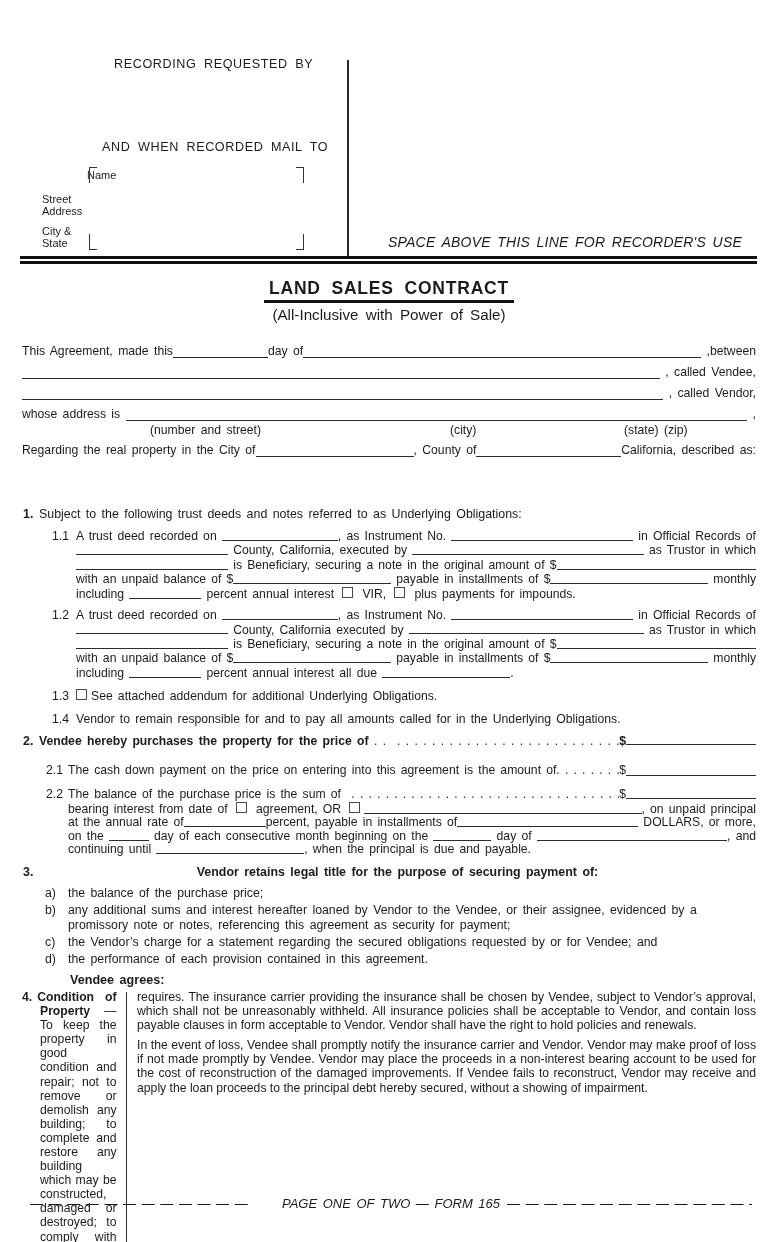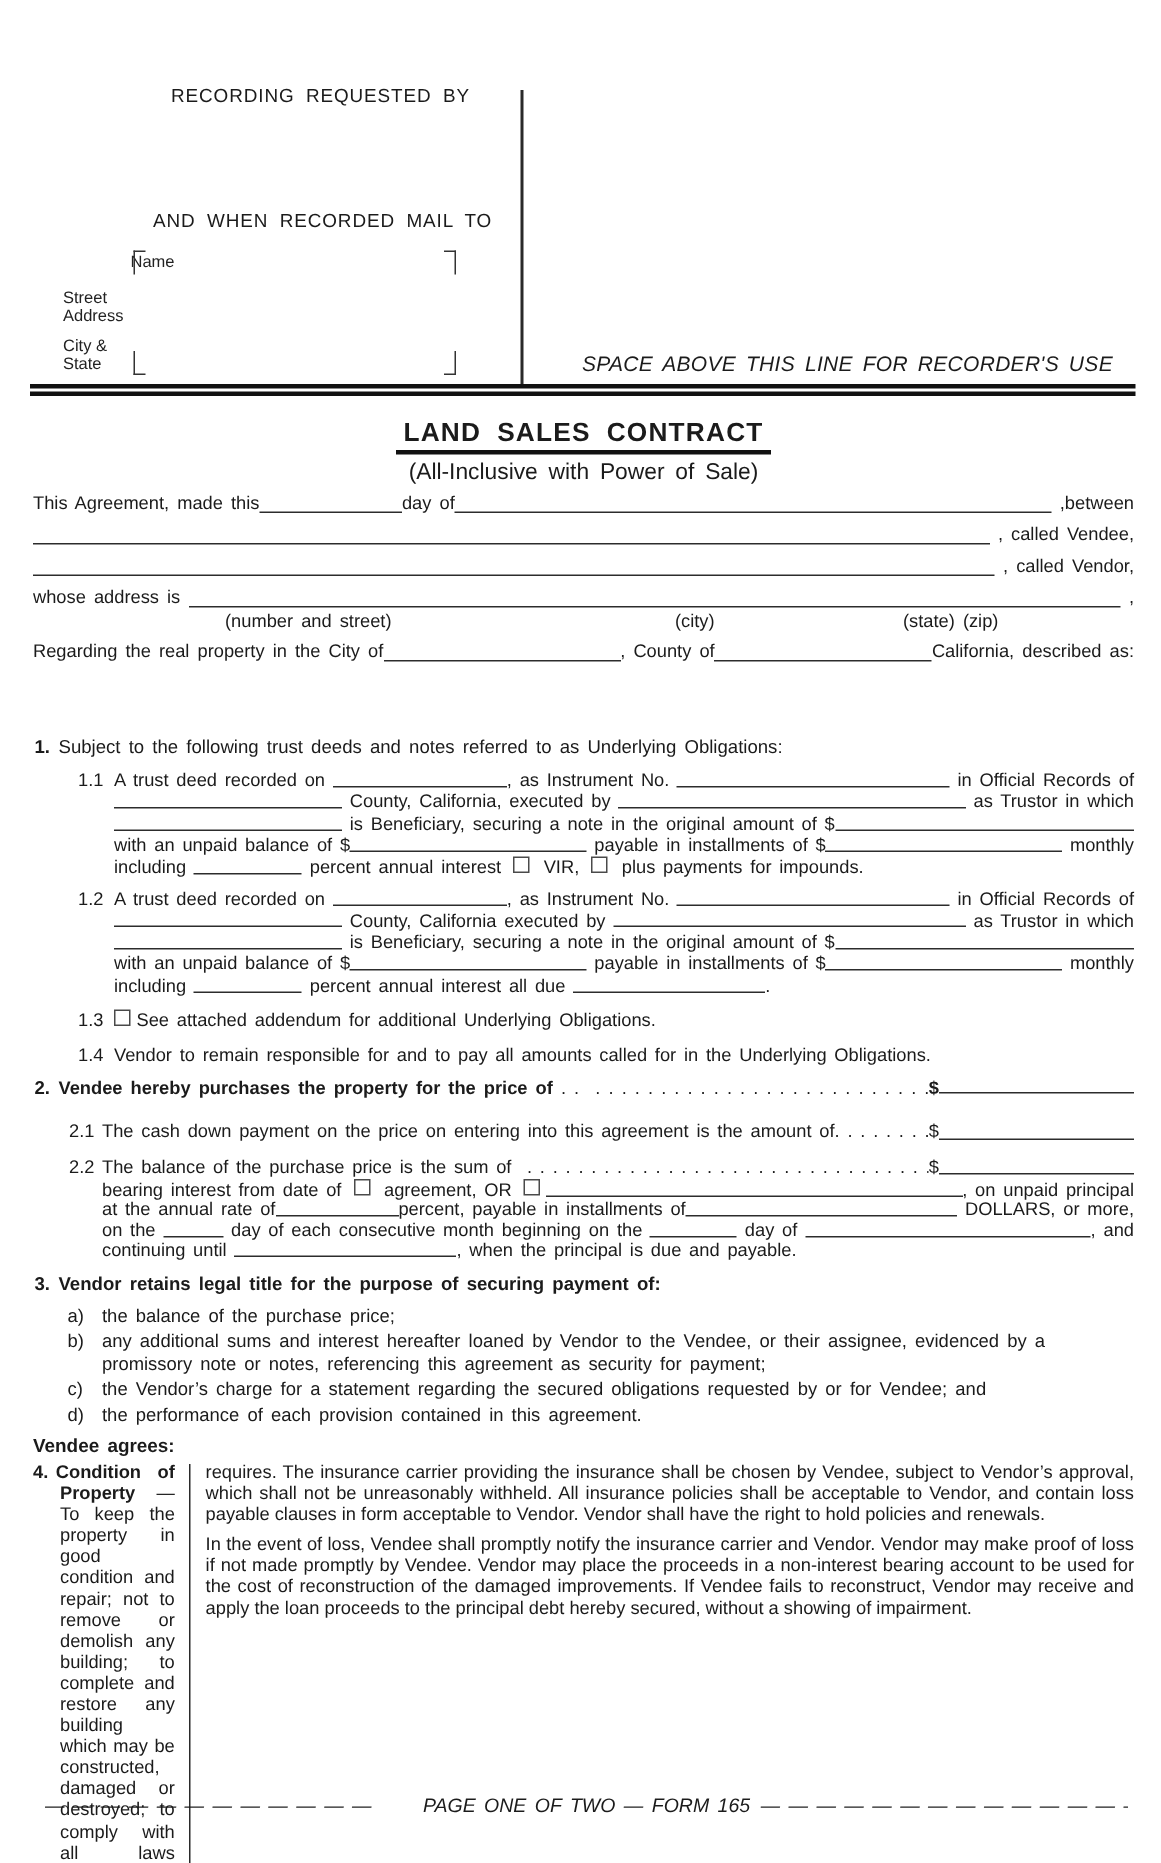--- a/index.html
+++ b/index.html
@@ -26,36 +26,36 @@
   .title-wrap{text-align:center;}
   .title-main{font-weight:bold;font-size:17.5px;letter-spacing:.8px;word-spacing:5px;
               border-bottom:3px solid #111;padding:0 5px 1px;display:inline-block;}
   .subtitle{font-size:15.2px;word-spacing:3px;margin-top:3px;text-align:center;}
   .note{font-size:12.3px;word-spacing:2px;margin-top:11px;}
   
   .fline{display:flex;align-items:flex-end;white-space:pre;font-size:12.2px;line-height:21px;word-spacing:2px;}
   .blank{border-bottom:1.2px solid #2c2c2c;margin-bottom:4px;min-height:1px;}
   .grow{flex:1 1 auto;}
   .dots{flex:1 1 auto;overflow:hidden;}
-  .intro{margin-top:2px;}
+  .intro{margin-top:18px;}
   .caps{position:relative;height:13px;font-size:12.2px;word-spacing:2px;}
   .caps span{position:absolute;top:-2px;}
   
   .sech{position:relative;padding-left:17px;font-size:12.4px;line-height:15px;word-spacing:2px;}
   .sech .snum{position:absolute;left:1px;top:0;font-weight:bold;}
   .sub{position:relative;padding-left:54px;}
   .sub .inum{position:absolute;left:30px;top:0;font-size:12.2px;line-height:14.4px;}
   .tight .fline{line-height:14.4px;word-spacing:1.8px;text-align:center;}
   .tight .blank{margin-bottom:2.5px;}
   .s22 .fline{line-height:13.6px;}
   .cb{width:9px;height:9px;border:1.2px solid #4a4a4a;align-self:flex-end;margin:0 4px 3.5px 3px;flex:0 0 auto;background:#fff;}
   .li{position:relative;padding-left:46px;font-size:12.3px;line-height:15.5px;word-spacing:2px;margin-top:1.5px;}
   .li .lnum{position:absolute;left:23px;top:0;}
-  .bold{font-weight:bold;}
-  .vendee-agrees{font-weight:bold;font-size:12.6px;word-spacing:2px;}
+  .bold{font-weight:bold;text-align:center;}
+  .vendee-agrees{font-weight:bold;font-size:12.6px;word-spacing:2px;margin-left:48px;}
   
   .colwrap{display:flex;margin-top:3px;}
   .colL{width:352px;}
   .divider{width:2px;background:#2a2a2a;margin:2px 11px 2px 9px;align-self:stretch;}
   .colR{flex:1 1 auto;}
   .colp{font-size:12.2px;line-height:14.1px;text-align:justify;padding-left:18px;text-indent:-18px;margin:0 0 6px 0;}
   .colp .cnum{font-weight:bold;padding-right:5px;}
   .colR .colp2{font-size:12.2px;line-height:14.1px;text-align:justify;margin:0 0 6px 0;}
   
   .footer{position:absolute;left:30px;right:22px;top:1196px;display:flex;align-items:center;
@@ -115,21 +115,21 @@
         <span> , called Vendor,</span>
       </div>
       <div class="fline">
         <span>whose address is </span>
         <span class="blank grow"></span>
         <span> ,</span>
       </div>
       <div class="caps">
         <span style="left:128px">(number and street)</span>
         <span style="left:428px">(city)</span>
-        <span style="left:580px">(state)  (zip)</span>
+        <span style="left:602px">(state)  (zip)</span>
       </div>
       <div class="fline" style="margin-top:2px">
         <span>Regarding the real property in the City of</span>
         <span class="blank" style="width:158px"></span>
         <span>, County of</span>
         <span class="blank grow"></span>
         <span>California, described as:</span>
       </div>
     </div>
 

